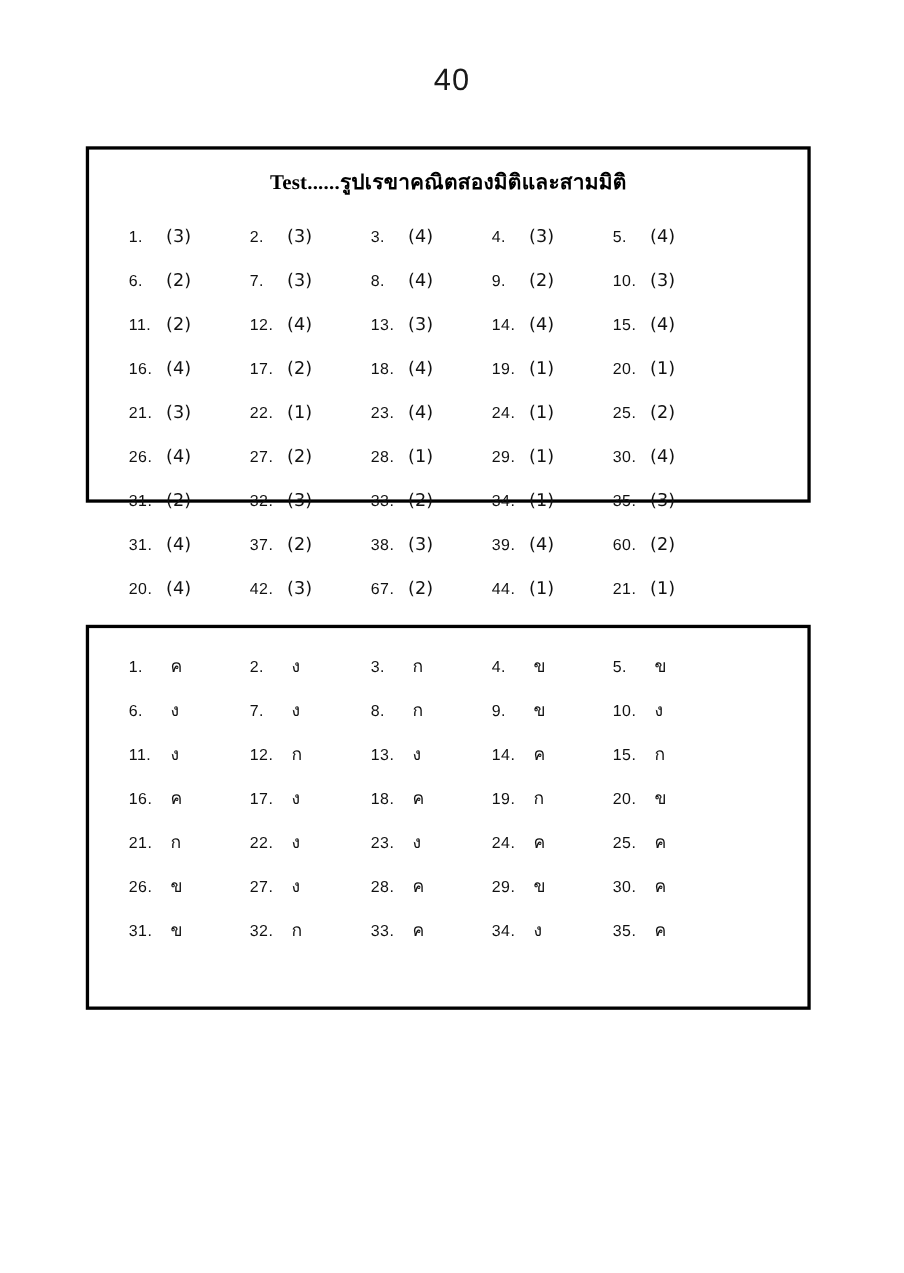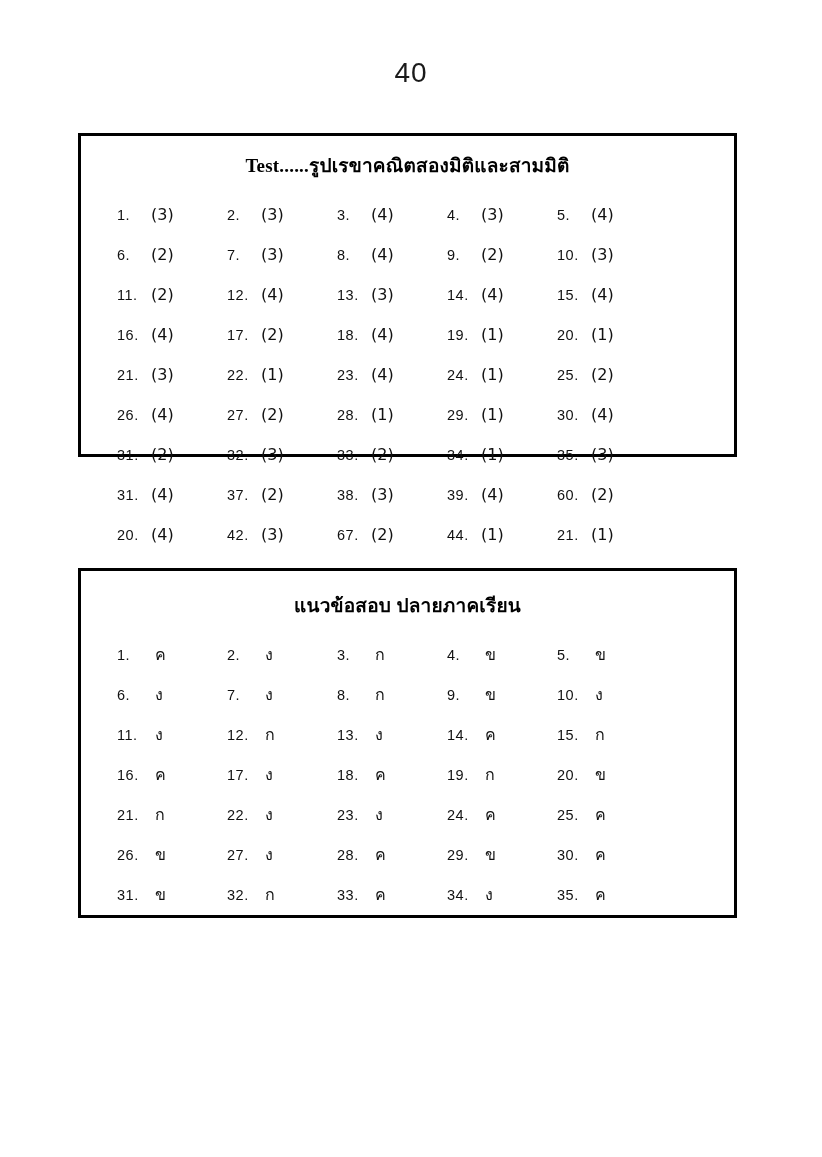--- a/index.html
+++ b/index.html
@@ -305,21 +305,20 @@
           </div>
           <div class="answer-cell">
             <span class="answer-num">21.</span>
             <span class="answer-val">(1)</span>
           </div>
         </div>
       </div>
   </div>
 
   <div class="key-box" id="box-2">
-    <div class="key-title">แนวข้อสอบ ปลายภาคเรียน</div>
     <div class="answer-grid">
         <div class="answer-row">
           <div class="answer-cell">
             <span class="answer-num">1.</span>
             <span class="answer-val">ค</span>
           </div>
           <div class="answer-cell">
             <span class="answer-num">2.</span>
             <span class="answer-val">ง</span>
           </div>

